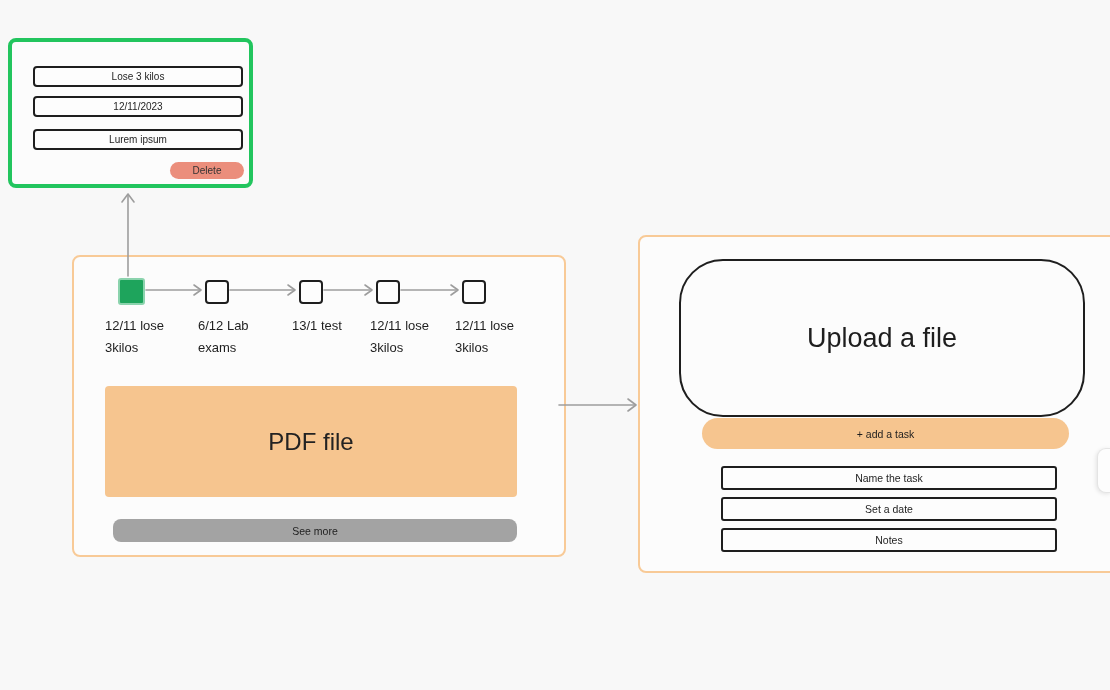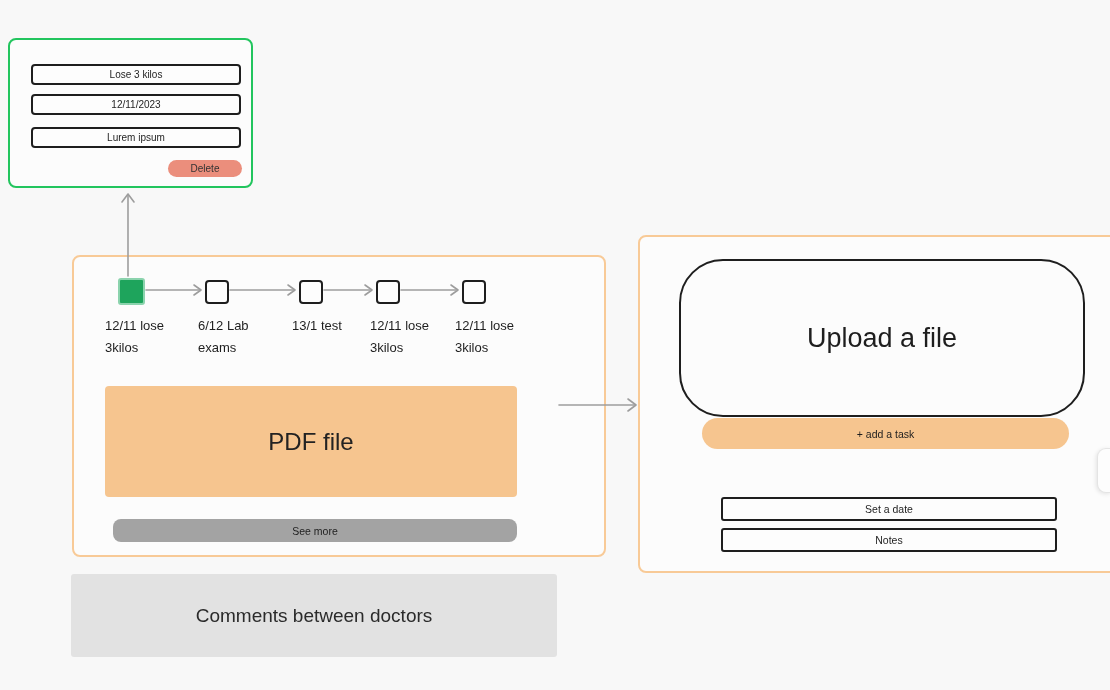--- a/index.html
+++ b/index.html
@@ -1,20 +1,20 @@
 <!DOCTYPE html>
 <html><head>
 <meta charset="utf-8">
 <style>
   html,body{margin:0;padding:0;}
   body{font-family:"Liberation Sans", sans-serif; background:#f8f8f8;}
   #canvas{position:relative; width:1110px; height:690px; overflow:hidden; background:#f8f8f8; color:#1e1e1e;}
 
   .frame{position:absolute; background:#fcfcfc; border-radius:8px; box-sizing:border-box;}
-  .frame.vivid{border:2px solid #22c55e;}
+  .frame.vivid{border:4px solid #22c55e;}
   .frame.peach{border:2px solid #f8ca97;}
 
   .bfield{position:absolute; box-sizing:border-box; background:#fdfdfd; border:2px solid #1e1e1e;
           border-radius:4px; display:flex; align-items:center; justify-content:center;
           font-size:10px; color:#1e1e1e;}
 
   .pill{position:absolute; box-sizing:border-box; border-radius:999px; display:flex;
         align-items:center; justify-content:center; border:none; font-family:inherit;}
 
   
@@ -61,49 +61,49 @@
     </div>
     <div class="bfield" style="left:21px; top:54px; width:210px; height:21px;">
       <span>12/11/2023</span>
     </div>
     <div class="bfield" style="left:21px; top:87px; width:210px; height:21px;">
       <span>Lurem ipsum</span>
     </div>
     <button class="pill delete-btn" style="left:158px; top:120px; width:74px; height:17px;">Delete</button>
   </div>
 
-  <div class="frame peach" style="left:72px; top:255px; width:534px; height:302px;">
+  <div class="frame peach" style="left:72px; top:255px; width:494px; height:302px;">
 
     <div class="tl-square done" style="left:44px; top:21px;"></div>
     <div class="tl-square todo" style="left:131px; top:23px;"></div>
     <div class="tl-square todo" style="left:225px; top:23px;"></div>
     <div class="tl-square todo" style="left:302px; top:23px;"></div>
     <div class="tl-square todo" style="left:388px; top:23px;"></div>
 
     <div class="tl-label" style="left:31px; top:58px;">12/11 lose 3kilos</div>
     <div class="tl-label" style="left:124px; top:58px;">6/12 Lab exams</div>
     <div class="tl-label" style="left:218px; top:58px;">13/1 test</div>
     <div class="tl-label" style="left:296px; top:58px;">12/11 lose 3kilos</div>
     <div class="tl-label" style="left:381px; top:58px;">12/11 lose 3kilos</div>
 
     <div class="pdf-shape">
       <span>PDF file</span>
     </div>
     <button class="see-more">See more</button>
   </div>
 
-  <div class="comments-card">
-    <span>Comments between doctors</span>
-  </div>
 
   <div class="frame peach" style="left:638px; top:235px; width:482px; height:338px;">
     <div class="upload-shape">
       <span>Upload a file</span>
     </div>
     <button class="pill add-task">+ add a task</button>
+    <div class="bfield r-field" style="top:229px;">
+      <span>Name the task</span>
+    </div>
     <div class="bfield r-field" style="top:260px;">
       <span>Set a date</span>
     </div>
     <div class="bfield r-field" style="top:291px;">
       <span>Notes</span>
     </div>
   </div>
 
   <div class="edge-widget"></div>
 

